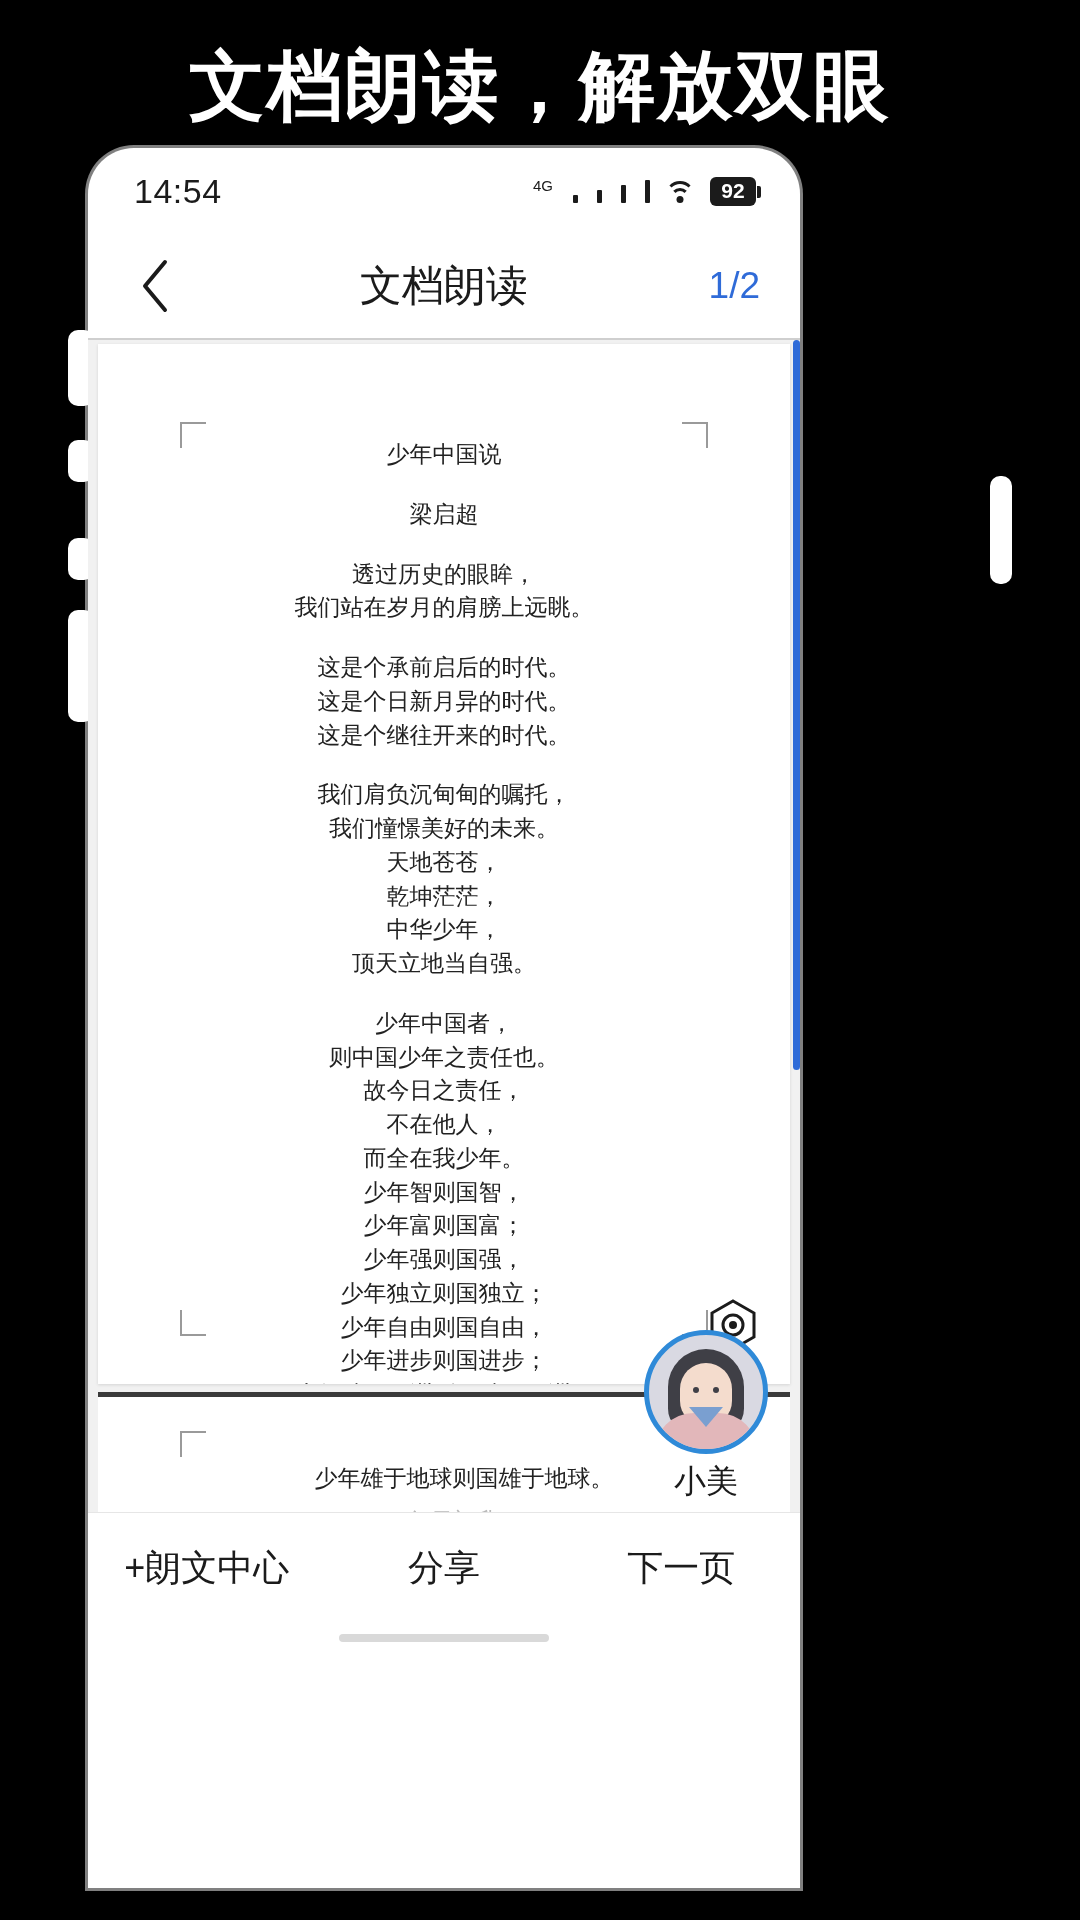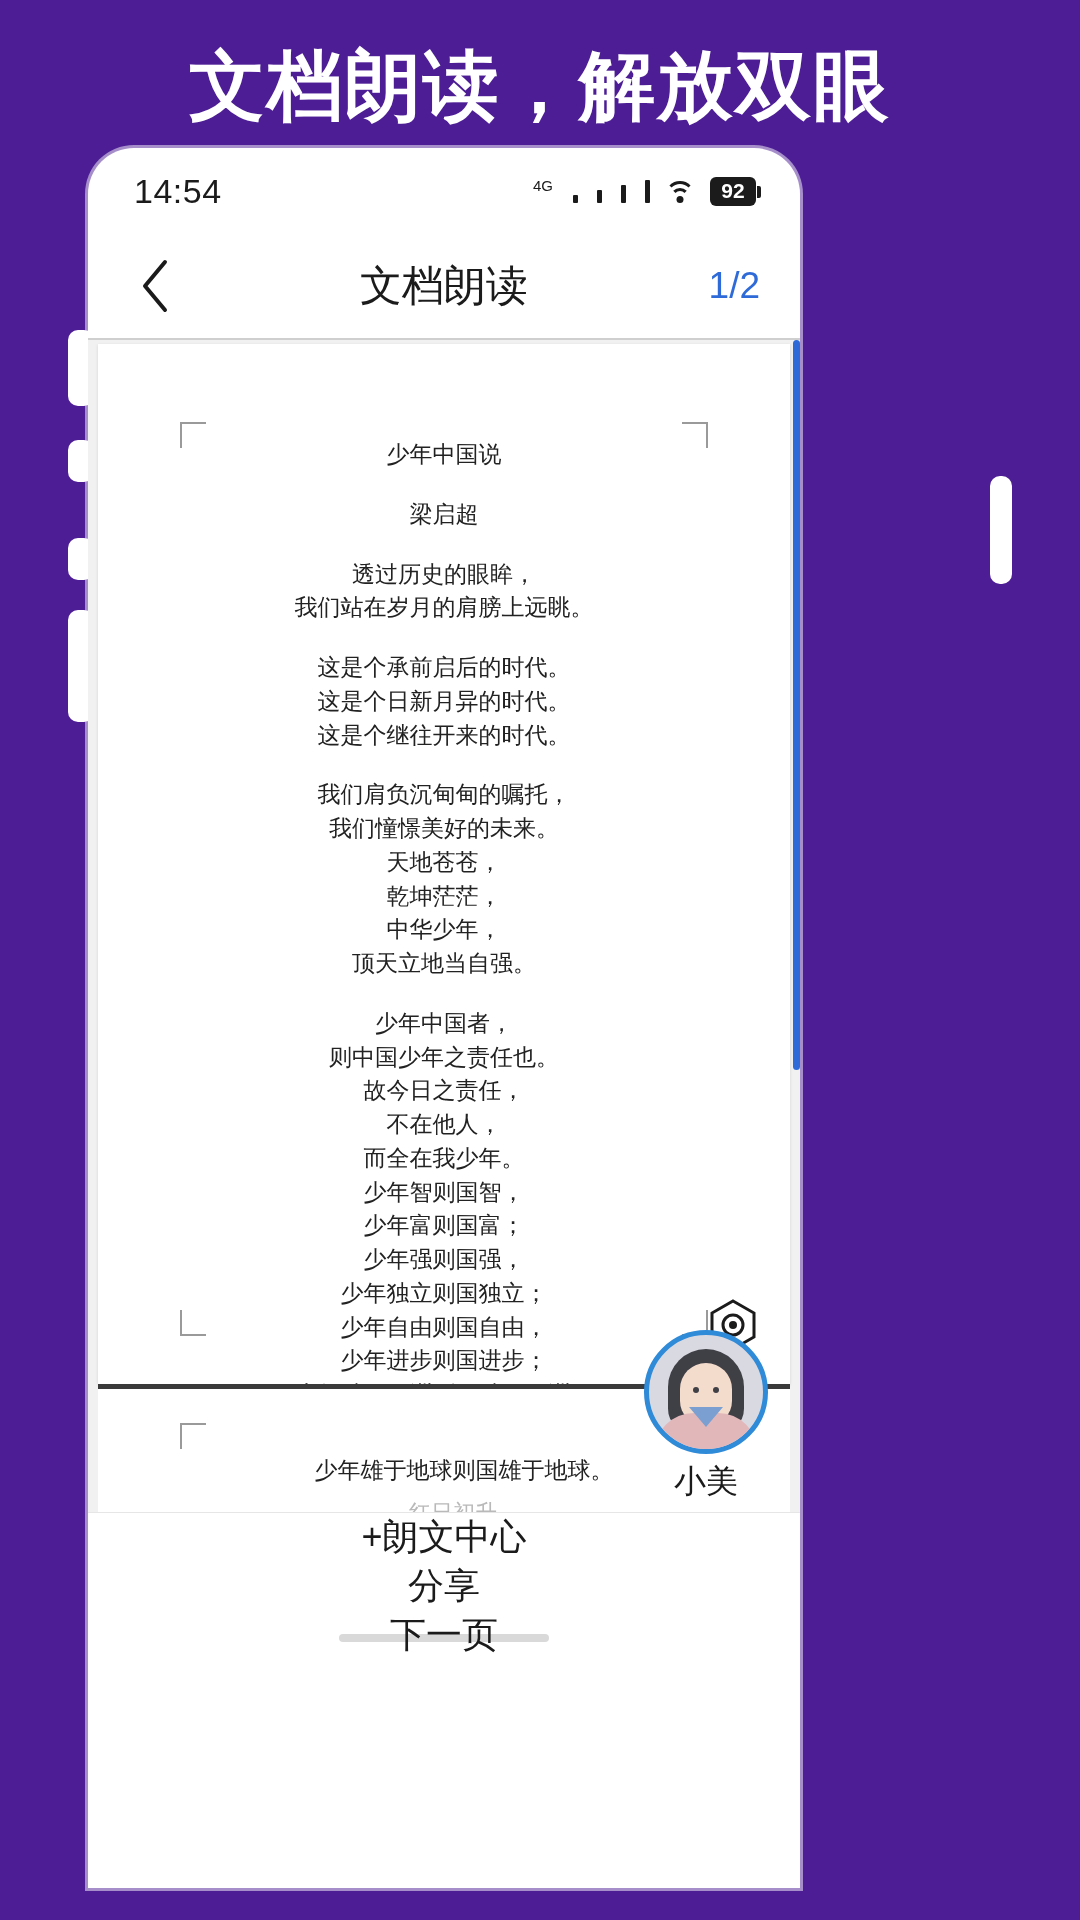--- a/index.html
+++ b/index.html
@@ -5,21 +5,21 @@
   * { box-sizing: border-box; margin: 0; padding: 0; }
   html, body {
     width: 1080px; height: 1920px;
     font-family: "Liberation Sans", sans-serif;
     background: #9c93d8;
     overflow: hidden;
   }
   .page {
     position: relative;
     width: 1080px; height: 1920px;
-    background: #4c1d95;
+    background: #000000;
   }
   .headline {
     position: absolute;
     top: 36px; left: 0; width: 1080px;
     text-align: center;
     color: #ffffff;
     font-family: "DejaVu Serif", serif;
     font-weight: bold;
     font-size: 76px;
     letter-spacing: 2px;
@@ -144,21 +144,21 @@
     text-align: center;
     color: #222222;
     font-size: 23px;
     line-height: 1.25;
     font-family: "DejaVu Sans", sans-serif;
   }
   .doc-body .ln { margin: 0 0 5px 0; white-space: nowrap; }
   .doc-body .sp { height: 26px; }
   .doc-page-2 {
     position: relative;
-    margin: 0 10px;
+    margin: 8px 10px;
     background: #ffffff;
     height: 128px;
     border-top: 5px solid #3a3a3a;
     overflow: hidden;
     padding-left: 40px;
   }
   .doc-page-2 .corner.tl { top: 34px; left: 82px; }
   .p2-text {
     text-align: center; color: #222222;
     font-size: 23px; padding-top: 66px;
@@ -220,21 +220,20 @@
   .avatar-name {
     margin-top: 6px;
     font-size: 32px; color: #1b1b1b;
   }
   
   .bottombar {
     height: 112px;
     display: flex; align-items: center;
     border-top: 1px solid #e6e6e6;
     background: #ffffff;
-    flex-direction: column;
   }
   .bottombar .item {
     flex: 1; text-align: center;
     font-size: 36px; color: #1b1b1b;
     cursor: pointer;
   }
   .bottom-hint {
     height: 36px;
     background: #ffffff;
   }

